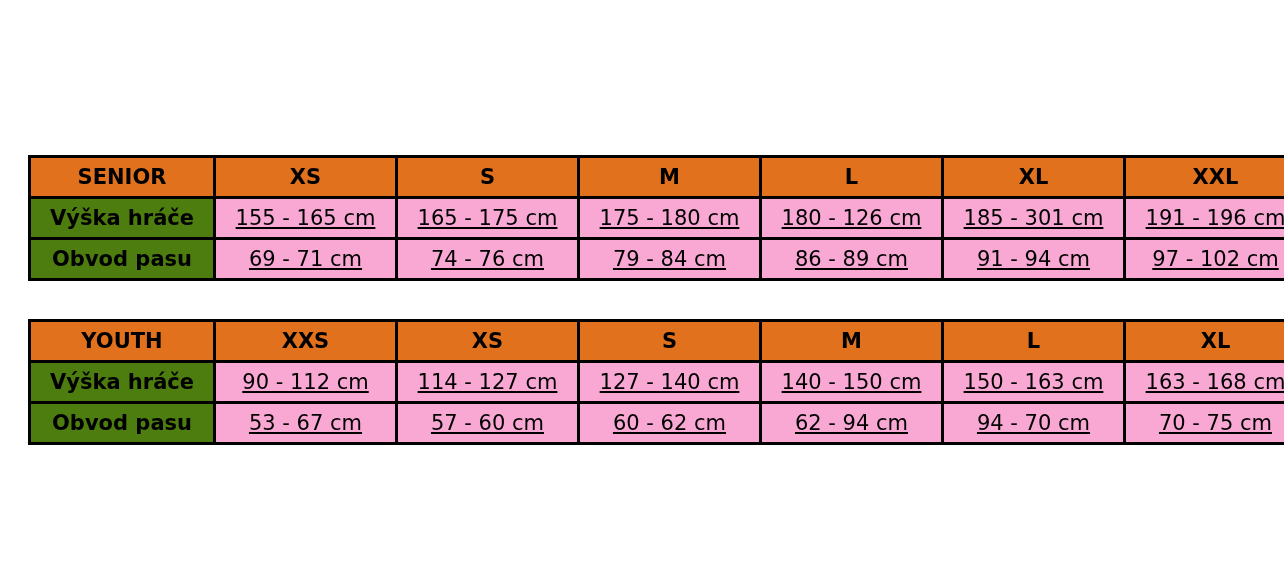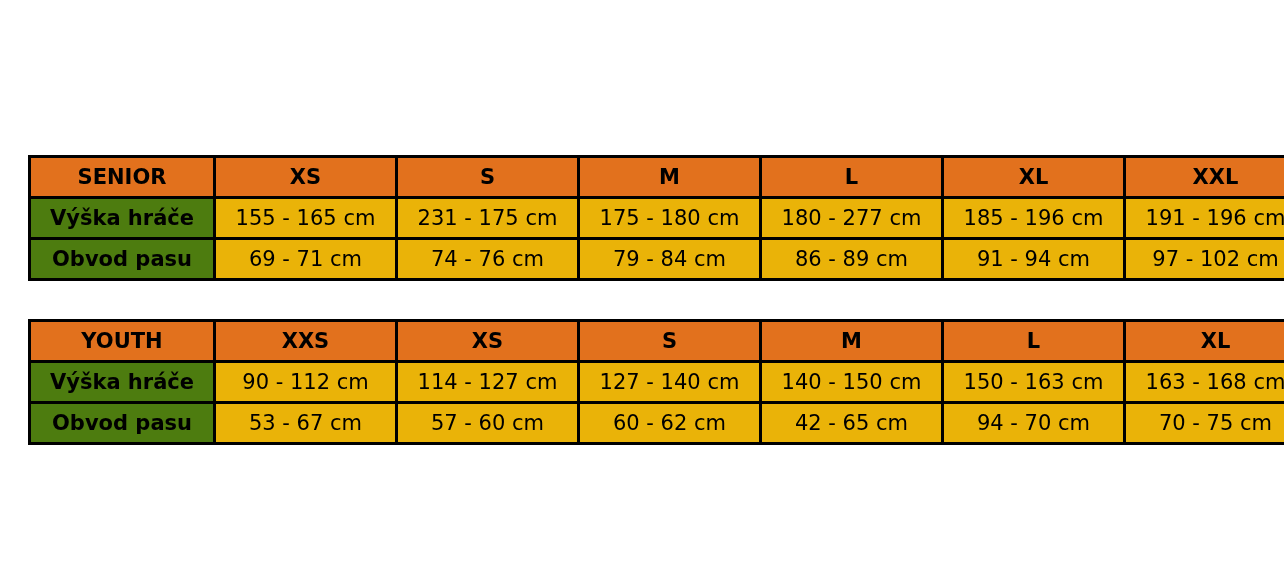--- a/index.html
+++ b/index.html
@@ -45,22 +45,23 @@
     background: #e2711d;
     font-weight: bold;
     font-size: 21px;
   }
   .row-label {
     background: #4d7c0f;
     font-weight: bold;
     font-size: 21px;
   }
   .val-cell {
-    background: #eab308;
+    background: #f9a8d4;
     font-weight: normal;
+    text-decoration: underline;
   }
   .col-label { width: 178px; margin-top: 36px; }
   .col-val { width: 175px; margin-left: 6px; }
   .spacer {
     height: 38px;
     background: #ffffff;
   }
 </style>
 </head>
 <body>
@@ -75,24 +76,24 @@
           <td class="hdr-cell col-val">XS</td>
           <td class="hdr-cell col-val">S</td>
           <td class="hdr-cell col-val">M</td>
           <td class="hdr-cell col-val">L</td>
           <td class="hdr-cell col-val">XL</td>
           <td class="hdr-cell col-val">XXL</td>
         </tr>
         <tr>
           <td class="row-label col-label">Výška hráče</td>
           <td class="val-cell col-val">155 - 165 cm</td>
-          <td class="val-cell col-val">231 - 175 cm</td>
+          <td class="val-cell col-val">165 - 175 cm</td>
           <td class="val-cell col-val">175 - 180 cm</td>
-          <td class="val-cell col-val">180 - 277 cm</td>
-          <td class="val-cell col-val">185 - 196 cm</td>
+          <td class="val-cell col-val">180 - 126 cm</td>
+          <td class="val-cell col-val">185 - 301 cm</td>
           <td class="val-cell col-val">191 - 196 cm</td>
         </tr>
         <tr>
           <td class="row-label col-label">Obvod pasu</td>
           <td class="val-cell col-val">69 - 71 cm</td>
           <td class="val-cell col-val">74 - 76 cm</td>
           <td class="val-cell col-val">79 - 84 cm</td>
           <td class="val-cell col-val">86 - 89 cm</td>
           <td class="val-cell col-val">91 - 94 cm</td>
           <td class="val-cell col-val">97 - 102 cm</td>
@@ -120,21 +121,21 @@
           <td class="val-cell col-val">127 - 140 cm</td>
           <td class="val-cell col-val">140 - 150 cm</td>
           <td class="val-cell col-val">150 - 163 cm</td>
           <td class="val-cell col-val">163 - 168 cm</td>
         </tr>
         <tr>
           <td class="row-label col-label">Obvod pasu</td>
           <td class="val-cell col-val">53 - 67 cm</td>
           <td class="val-cell col-val">57 - 60 cm</td>
           <td class="val-cell col-val">60 - 62 cm</td>
-          <td class="val-cell col-val">42 - 65 cm</td>
+          <td class="val-cell col-val">62 - 94 cm</td>
           <td class="val-cell col-val">94 - 70 cm</td>
           <td class="val-cell col-val">70 - 75 cm</td>
         </tr>
       </tbody>
     </table>
 
   </div>
 </div>
 
 </body></html>

